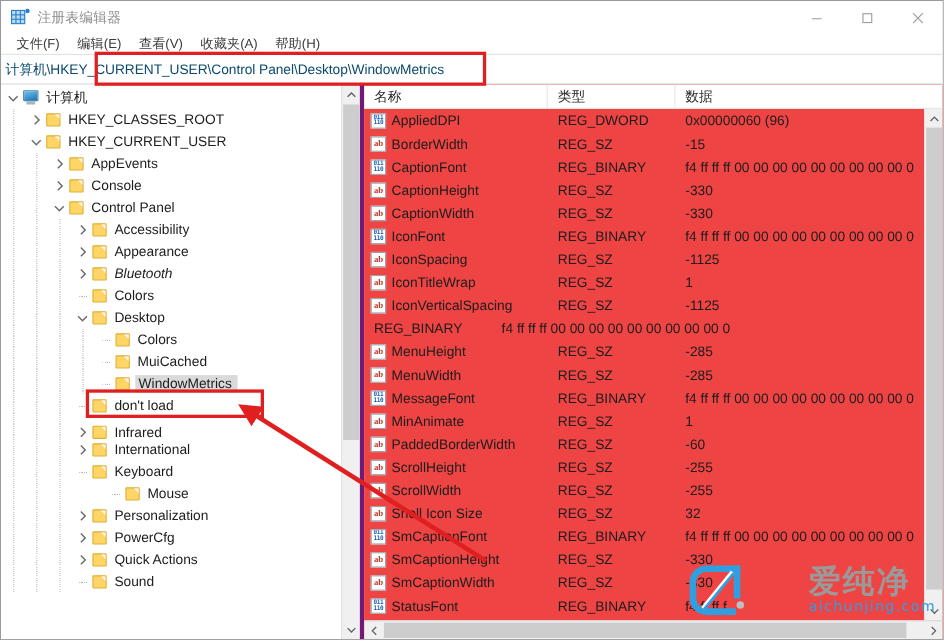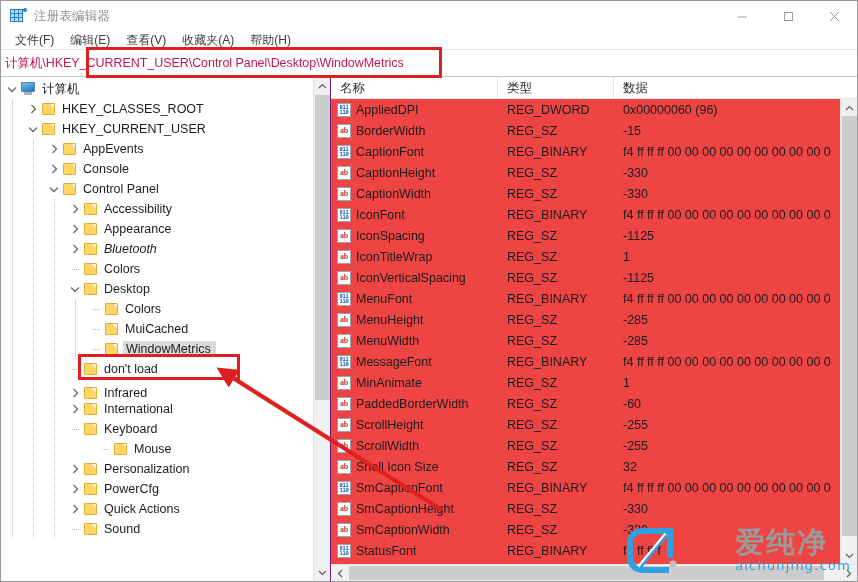--- a/index.html
+++ b/index.html
@@ -63,33 +63,33 @@
   
   .addrbar{
     position:absolute;left:0;top:48px;width:100%;height:28px;
     background:#ffffff;
     border-top:1px solid #e3e3e3;
     border-bottom:1px solid #c8c8c8;
     display:flex;align-items:center;
     box-sizing:border-box;
   }
   .addr-text{
-    padding-left:4px;color:#be185d;font-size:12.5px;white-space:nowrap;
+    padding-left:4px;color:#0c4a6e;font-size:12.5px;white-space:nowrap;
     letter-spacing:-0.05px;
   }
 
   
   .content{
     position:absolute;left:0;top:76px;right:0;bottom:0;
     display:flex;background:#ffffff;
   }
   .tree-pane{
     position:relative;width:330px;flex:0 0 330px;
     background:#ffffff;
-    border-right:1px solid #701a75;
+    border-right:4px solid #701a75;
     box-sizing:border-box;
     overflow:hidden;
   }
   .list-pane{
     position:relative;flex:1 1 auto;background:#ef4444;overflow:hidden;
   }
 
   
   .tree{
     position:absolute;left:0;top:0;right:17px;bottom:0;
@@ -228,21 +228,21 @@
   .hscroll .arrow.rt{right:0;}
   .hscroll .thumb{position:absolute;left:18px;top:1px;width:475px;height:14px;background:#cdcdcd;}
   .redbox{
     position:absolute;border:3px solid #e02020;box-sizing:border-box;
     pointer-events:none;
   }
   #anno-svg{position:absolute;left:0;top:0;width:858px;height:582px;pointer-events:none;}
 
   
   .watermark{
-    position:absolute;right:6px;bottom:6px;
+    position:absolute;right:6px;bottom:20px;
     display:flex;align-items:center;pointer-events:none;gap:44px;
   }
   .wm-logo{width:56px;height:50px;flex:0 0 56px;margin-right:9px;}
   .wm-txt{display:flex;flex-direction:column;}
   .wm-cn{
     font-size:29px;color:#9a9a9a;letter-spacing:2px;line-height:31px;
     font-family:"DejaVu Sans","Liberation Sans",sans-serif;font-weight:bold;
   }
   .wm-en{
     font-size:13px;color:#2f9fe0;letter-spacing:1.2px;line-height:15px;
@@ -731,26 +731,20 @@
           </div>
           <div class="lrow">
             <div class="cell name">
               <div class="vicon sz">ab</div>
               <span>IconVerticalSpacing</span>
             </div>
             <div class="cell type">REG_SZ</div>
             <div class="cell data">-1125</div>
           </div>
           <div class="lrow">
-            <div class="cell name">
-              <div class="vicon bin">
-                <span>011<br>110</span>
-              </div>
-              <span>MenuFont</span>
-            </div>
             <div class="cell type">REG_BINARY</div>
             <div class="cell data">f4 ff ff ff 00 00 00 00 00 00 00 00 00 0</div>
           </div>
           <div class="lrow">
             <div class="cell name">
               <div class="vicon sz">ab</div>
               <span>MenuHeight</span>
             </div>
             <div class="cell type">REG_SZ</div>
             <div class="cell data">-285</div>

